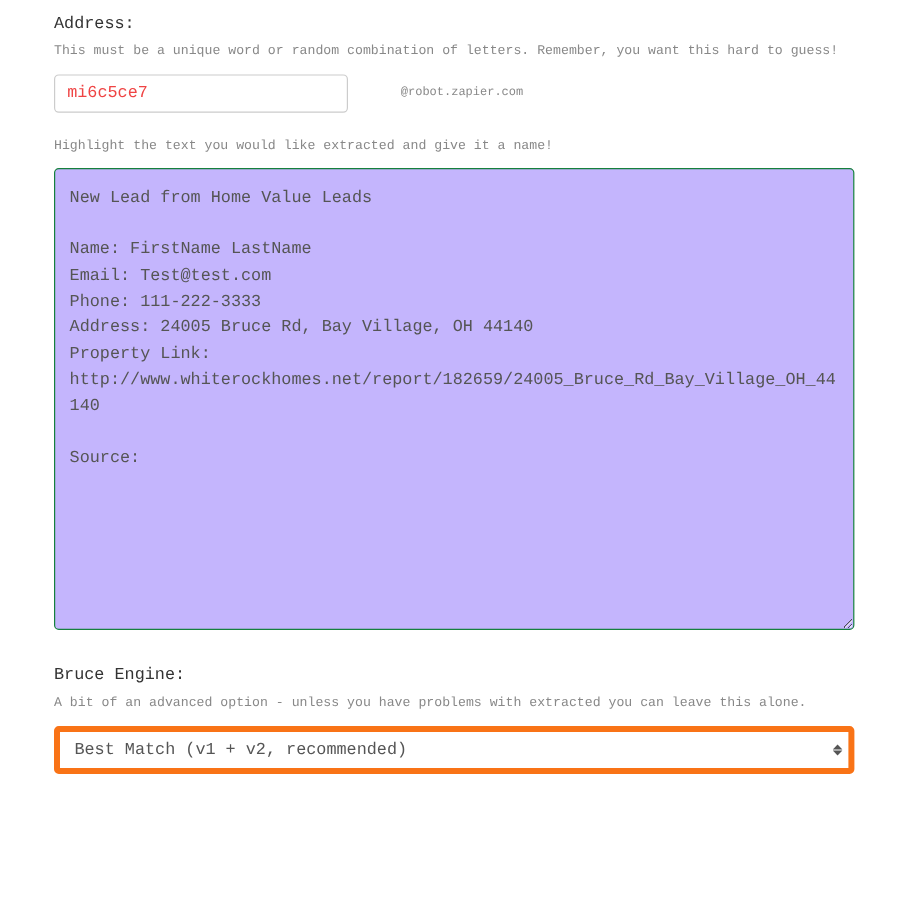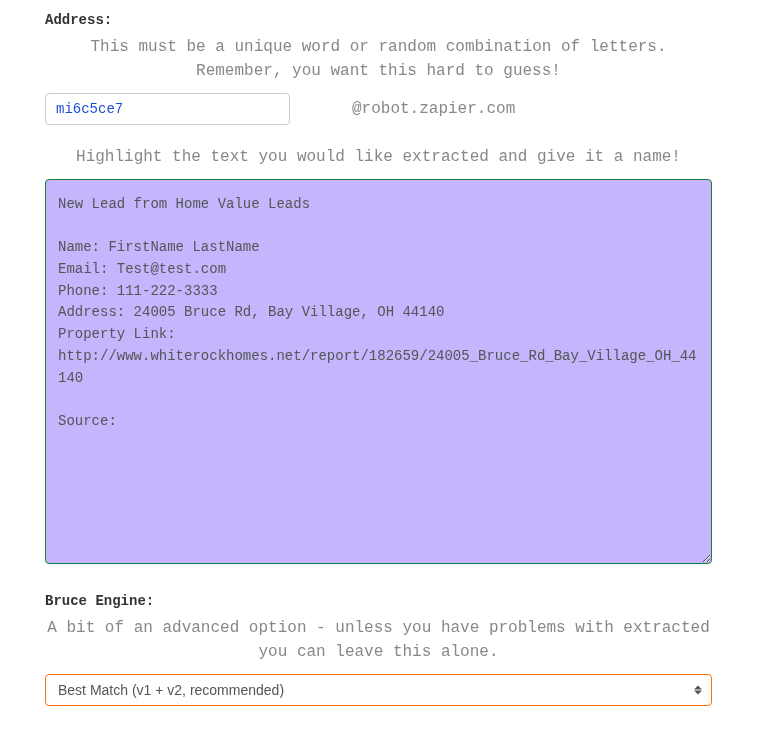--- a/index.html
+++ b/index.html
@@ -12,51 +12,50 @@
       background: #ffffff;
       padding: 10px 45px 20px 45px;
       color: #333;
       font-size: 14px;
       line-height: 1.5;
     }
     .field-group {
       margin-bottom: 20px;
     }
     .field-label {
-      font-weight: bold;
+      font-weight: normal;
       color: #333;
       margin-bottom: 4px;
       font-size: 14px;
     }
     .field-help {
       color: #888;
-      font-size: 16px;
+      font-size: 11px;
       margin-bottom: 10px;
       line-height: 1.5;
-      text-align: center;
     }
     .address-row {
       display: flex;
       align-items: center;
       gap: 20px;
     }
     .text-input {
       font-family: inherit;
       font-size: 14px;
       padding: 7px 10px;
       border: 1px solid #ccc;
       border-radius: 4px;
       background: #fff;
-      color: #1d4ed8;
+      color: #ef4444;
       width: 245px;
     }
     .domain-suffix {
       color: #888;
-      font-size: 16px;
-      margin-left: 42px;
+      font-size: 10px;
+      margin-left: 24px;
     }
     .template-textarea {
       font-family: inherit;
       font-size: 14px;
       padding: 14px 12px;
       border: 1px solid #15803d;
       border-radius: 4px;
       background: #c4b5fd;
       color: #555;
       width: 100%;
@@ -64,24 +63,24 @@
       resize: vertical;
       line-height: 1.55;
       white-space: pre-wrap;
       word-break: break-all;
     }
     .select-wrapper {
       position: relative;
       width: 100%;
     }
     .select-input {
-      font-family: Liberation Sans, sans-serif;
+      font-family: Liberation Mono, monospace;
       font-size: 14px;
       padding: 7px 30px 7px 12px;
-      border: 1px solid #f97316;
+      border: 5px solid #f97316;
       border-radius: 4px;
       background: #fff;
       color: #555;
       width: 100%;
       appearance: none;
       -webkit-appearance: none;
       -moz-appearance: none;
       cursor: pointer;
     }
     .select-arrows {

